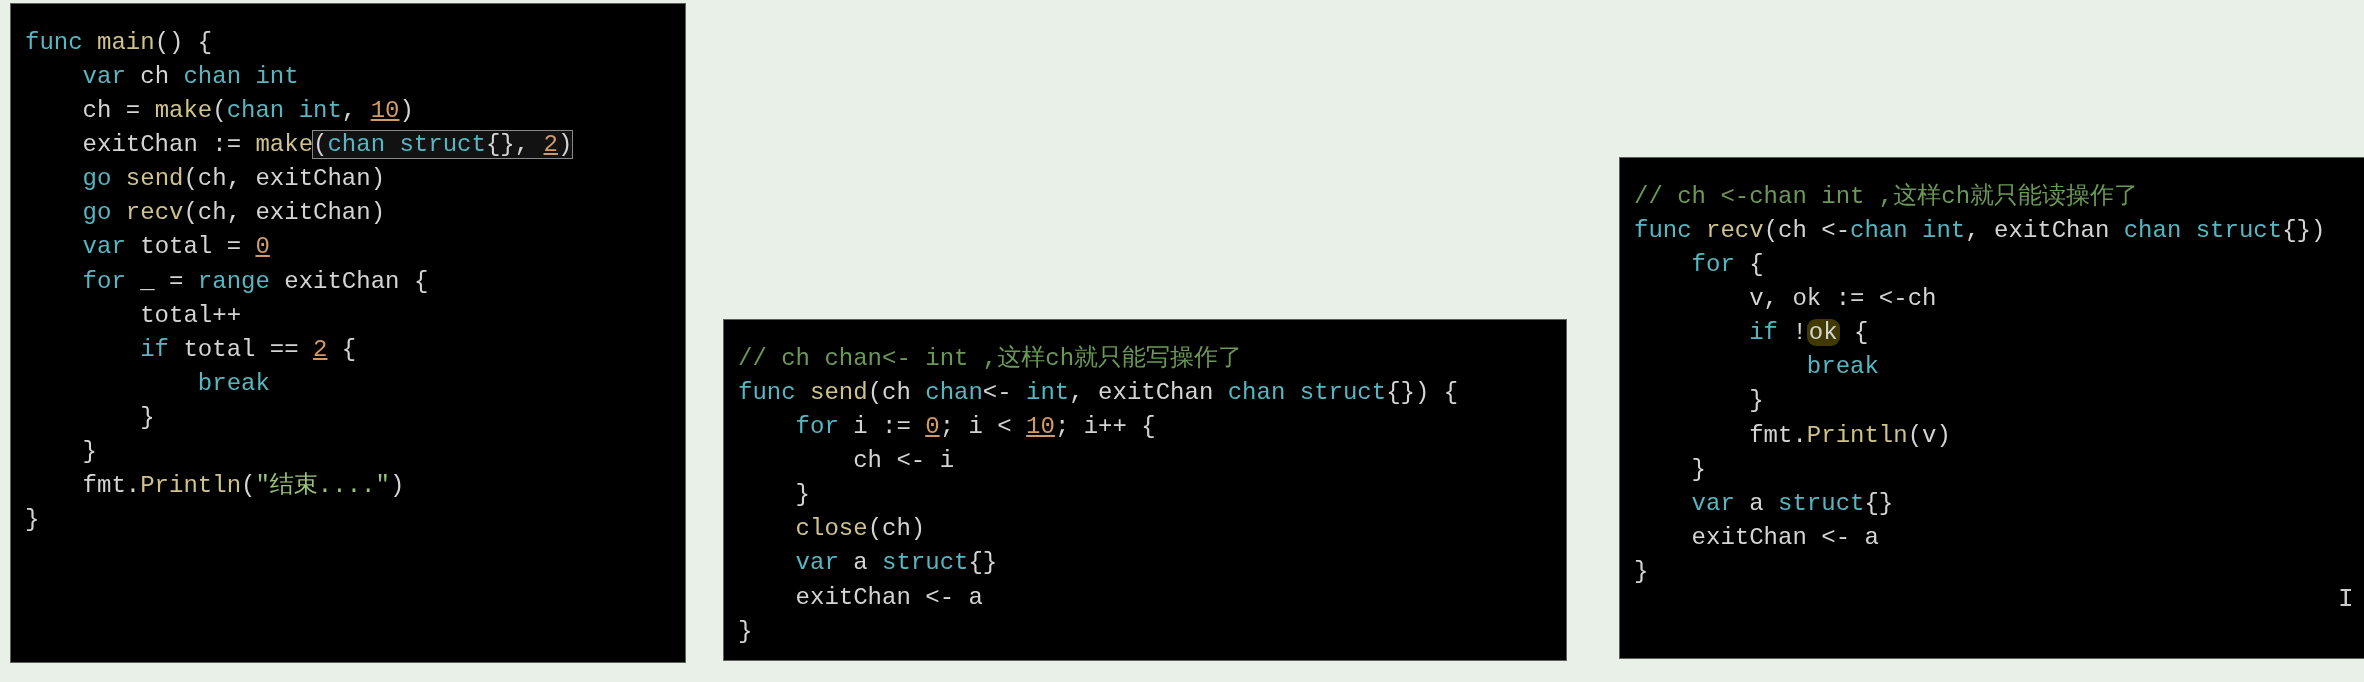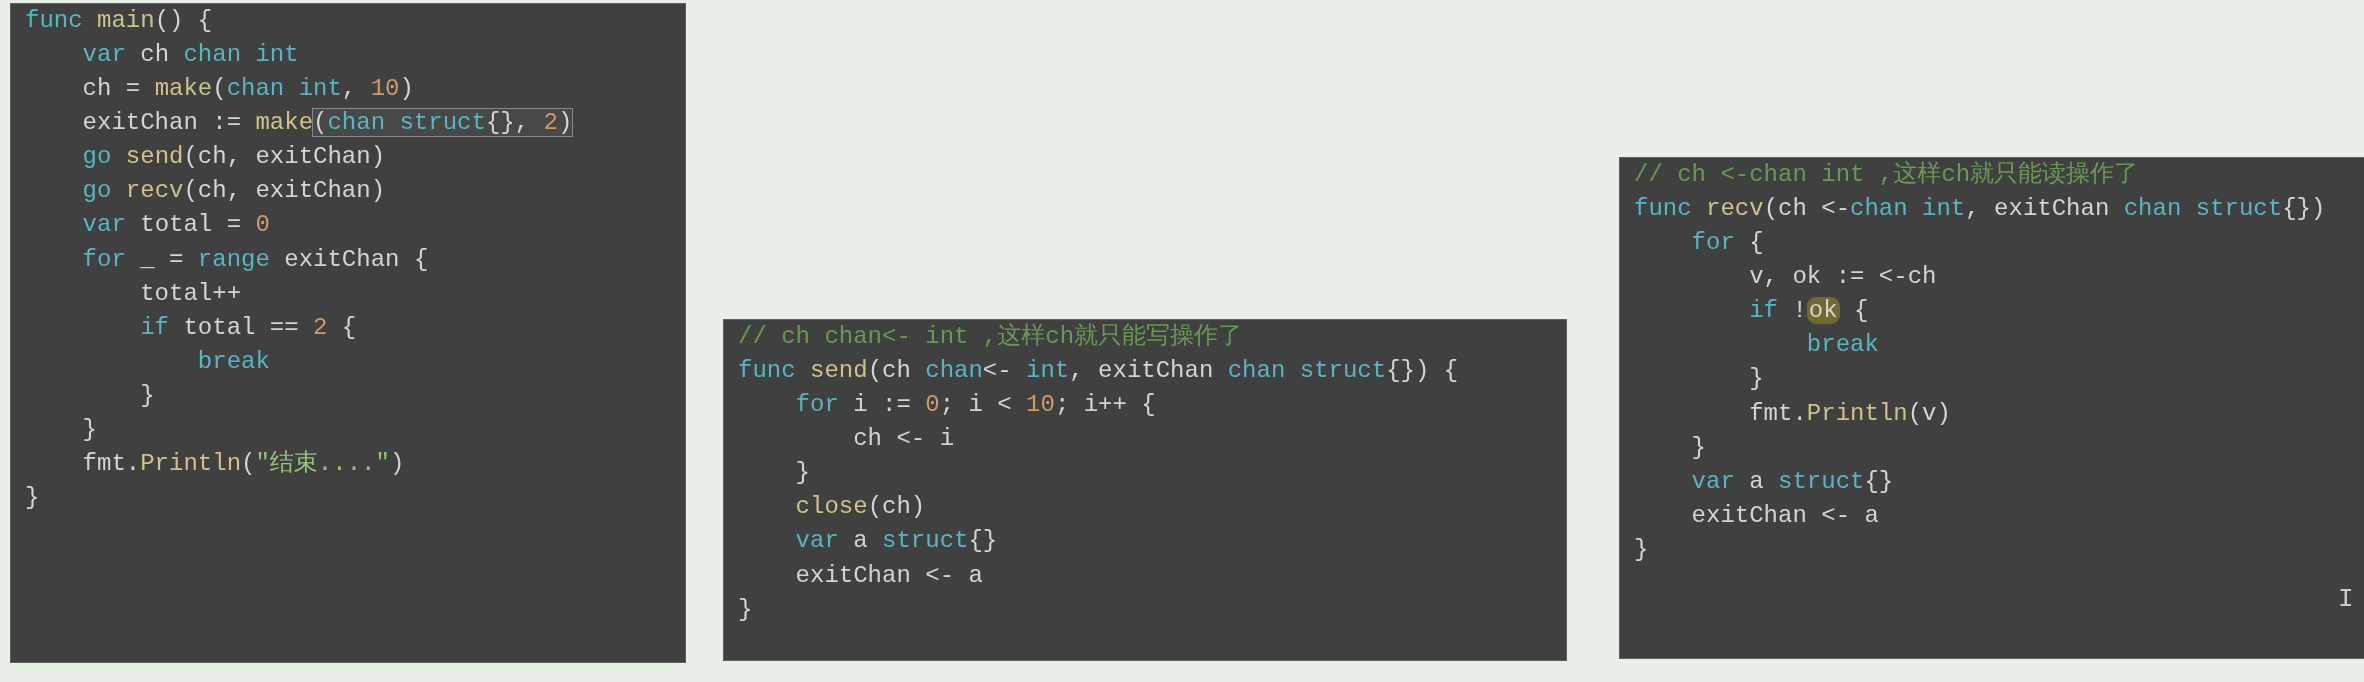--- a/index.html
+++ b/index.html
@@ -8,32 +8,32 @@
     width: 2364px;
     height: 682px;
     background: #e8f0e8;
     font-family: Consolas, "Courier New", monospace;
     font-size: 24px;
     position: relative;
     overflow: hidden;
   }
   .code-block {
     position: absolute;
-    background: #404040;
+    background: #000000;
     color: #d4d4d4;
-    padding: 0 14px;
+    padding: 22px 14px;
     box-sizing: border-box;
     line-height: 1.42;
     white-space: pre;
     outline: 1px solid rgba(0,0,0,.6);
   }
   .c-key   { color: #56b6c2; }     
   .c-func  { color: #cfc28a; }     
   .c-ident { color: #d4d4d4; }
-  .c-num   { color: #d19a66; }
+  .c-num   { color: #d19a66; text-decoration: underline; }
   .c-str   { color: #98c379; }
   .c-comment { color: #6a9955; }
   .c-punc  { color: #d4d4d4; }
   .hl-selection {
     outline: 1px solid #888;
     background: rgba(120,120,120,.15);
     margin-top: 20px;
   }
   .highlight-ok {
     background: rgba(255,230,0,.25);

